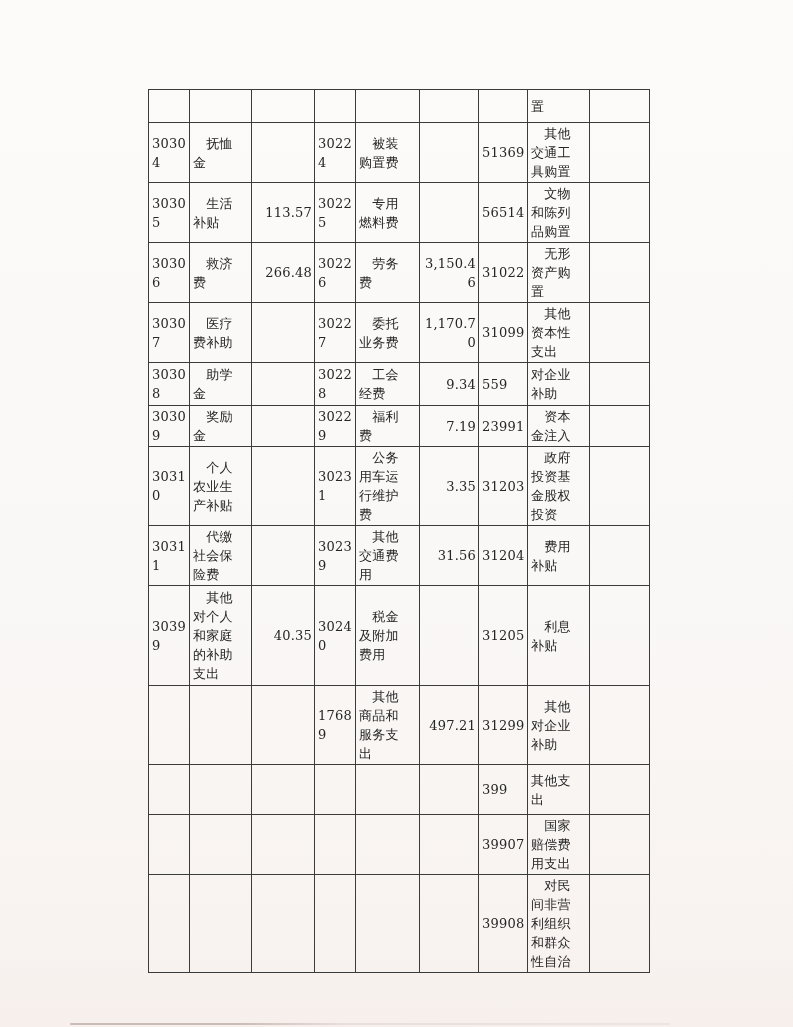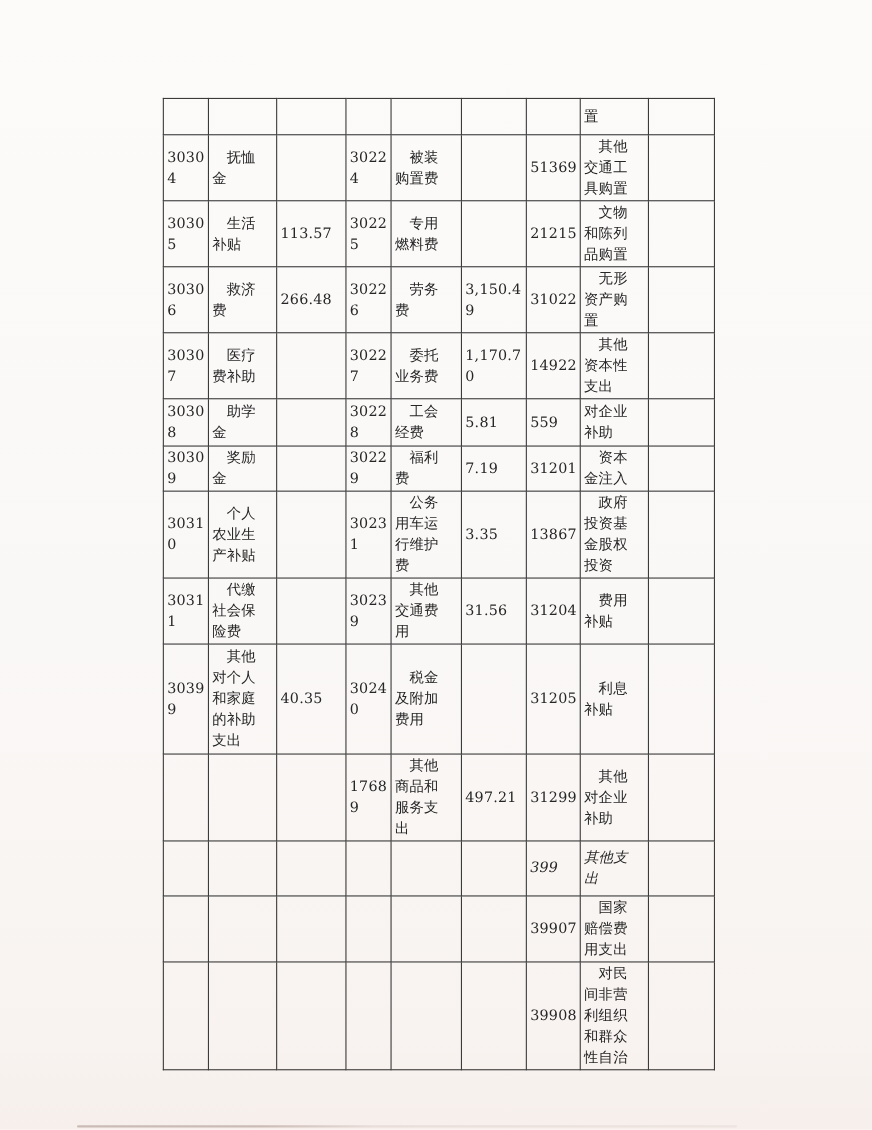--- a/index.html
+++ b/index.html
@@ -35,21 +35,21 @@
     white-space: pre-line;
     overflow: hidden;
     padding: 1px 2px 1px 3px;
     letter-spacing: 0.2px;
   }
   
   td.c0, td.c3, td.c6 { text-align: left; padding-left: 5px; }
   
   td.c1, td.c4, td.c7 { text-align: left; padding-left: 4px; }
   
-  td.c2, td.c5, td.c8 { text-align: left; padding-right: 4px; }
+  td.c2, td.c5, td.c8 { text-align: right; padding-right: 4px; }
   
   .scan-edge {
     position: absolute;
     bottom: 2px;
     left: 70px;
     width: 600px;
     height: 2px;
     background: linear-gradient(90deg,
       rgba(140,110,100,0.40) 0%,
       rgba(140,110,100,0.40) 28%,
@@ -107,109 +107,109 @@
           <td class="c0">3030
 5</td>
           <td class="c1">　生活
 补贴</td>
           <td class="c2">113.57</td>
           <td class="c3">3022
 5</td>
           <td class="c4">　专用
 燃料费</td>
           <td class="c5"></td>
-          <td class="c6">21215</td>
+          <td class="c6">56514</td>
           <td class="c7">　文物
 和陈列
 品购置</td>
           <td class="c8"></td>
         </tr>
         <tr style="height: 58px;">
           <td class="c0">3030
 6</td>
           <td class="c1">　救济
 费</td>
           <td class="c2">266.48</td>
           <td class="c3">3022
 6</td>
           <td class="c4">　劳务
 费</td>
           <td class="c5">3,150.4
-9</td>
+6</td>
           <td class="c6">31022</td>
           <td class="c7">　无形
 资产购
 置</td>
           <td class="c8"></td>
         </tr>
         <tr style="height: 58px;">
           <td class="c0">3030
 7</td>
           <td class="c1">　医疗
 费补助</td>
           <td class="c2"></td>
           <td class="c3">3022
 7</td>
           <td class="c4">　委托
 业务费</td>
           <td class="c5">1,170.7
 0</td>
-          <td class="c6">14922</td>
+          <td class="c6">31099</td>
           <td class="c7">　其他
 资本性
 支出</td>
           <td class="c8"></td>
         </tr>
         <tr style="height: 43px;">
           <td class="c0">3030
 8</td>
           <td class="c1">　助学
 金</td>
           <td class="c2"></td>
           <td class="c3">3022
 8</td>
           <td class="c4">　工会
 经费</td>
-          <td class="c5">5.81</td>
+          <td class="c5">9.34</td>
           <td class="c6">559</td>
           <td class="c7">对企业
 补助</td>
           <td class="c8"></td>
         </tr>
         <tr style="height: 39px;">
           <td class="c0">3030
 9</td>
           <td class="c1">　奖励
 金</td>
           <td class="c2"></td>
           <td class="c3">3022
 9</td>
           <td class="c4">　福利
 费</td>
           <td class="c5">7.19</td>
-          <td class="c6">31201</td>
+          <td class="c6">23991</td>
           <td class="c7">　资本
 金注入</td>
           <td class="c8"></td>
         </tr>
         <tr style="height: 73px;">
           <td class="c0">3031
 0</td>
           <td class="c1">　个人
 农业生
 产补贴</td>
           <td class="c2"></td>
           <td class="c3">3023
 1</td>
           <td class="c4">　公务
 用车运
 行维护
 费</td>
           <td class="c5">3.35</td>
-          <td class="c6">13867</td>
+          <td class="c6">31203</td>
           <td class="c7">　政府
 投资基
 金股权
 投资</td>
           <td class="c8"></td>
         </tr>
         <tr style="height: 60px;">
           <td class="c0">3031
 1</td>
           <td class="c1">　代缴
@@ -257,21 +257,21 @@
 商品和
 服务支
 出</td>
           <td class="c5">497.21</td>
           <td class="c6">31299</td>
           <td class="c7">　其他
 对企业
 补助</td>
           <td class="c8"></td>
         </tr>
-        <tr style="height: 50px; font-style: italic;">
+        <tr style="height: 50px;">
           <td class="c0"></td>
           <td class="c1"></td>
           <td class="c2"></td>
           <td class="c3"></td>
           <td class="c4"></td>
           <td class="c5"></td>
           <td class="c6">399</td>
           <td class="c7">其他支
 出</td>
           <td class="c8"></td>

